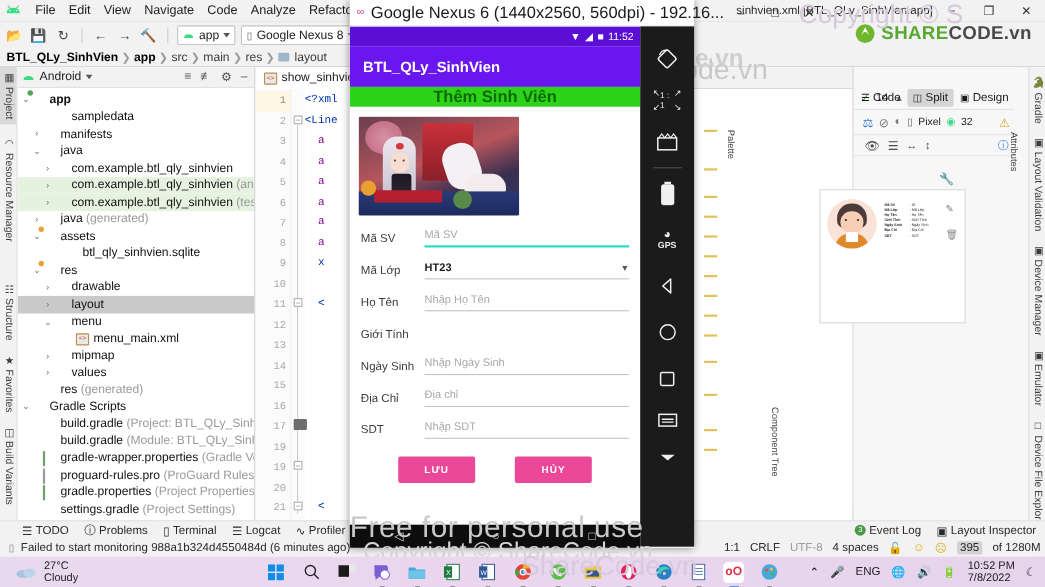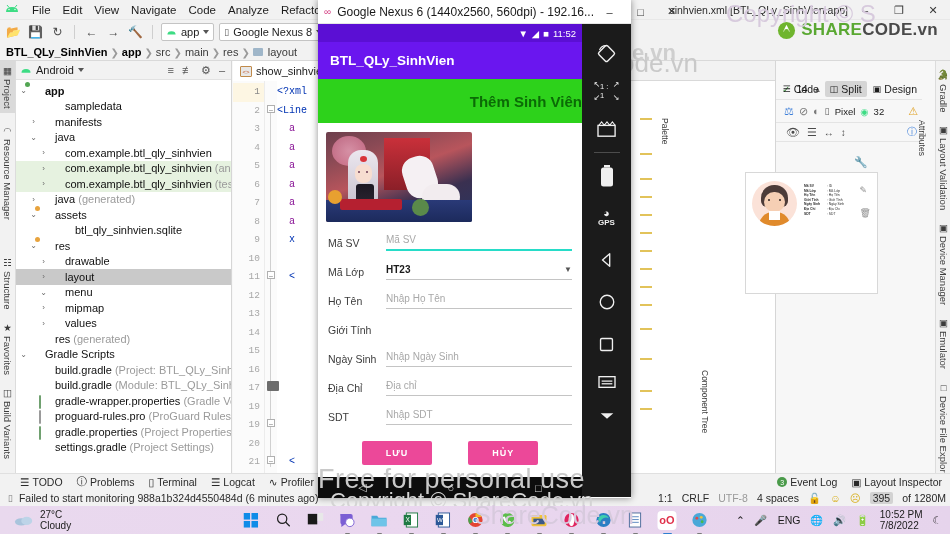--- a/index.html
+++ b/index.html
@@ -141,31 +141,31 @@
     width:5px; height:2px; background:#7a7a7a; border-radius:1px; }
   .tray { position:absolute; right:8px; display:flex; align-items:center; gap:10px;
     font-size:10.5px; color:#1a1a1a; }
   .clock { text-align:left; font-size:10px; line-height:11.5px; }
 
   
   .emu { position:absolute; left:318px; top:0; width:313px; height:498px;
     background:#fff; box-shadow:0 0 7px rgba(0,0,0,.45); }
   .emutitle { height:24px; background:#fff; display:flex; align-items:center;
     padding-left:6px; border-bottom:1px solid #e6e6e6; }
-  .emutitle .tt { font-size:12px; color:#1a1a1a; margin-left:6px; white-space:nowrap; }
+  .emutitle .tt { font-size:15px; color:#1a1a1a; margin-left:6px; white-space:nowrap; }
   .emutitle .wbtns { margin-left:auto; display:flex; }
   .emutitle .wb { width:31px; height:24px; display:flex; align-items:center;
     justify-content:center; font-size:11px; color:#333; }
   .screen { position:absolute; left:0; top:24px; width:264px; height:453px; background:#fff; overflow:hidden; }
   .sysbar { height:18px; background:#5b0fd4; display:flex; align-items:center;
     justify-content:flex-end; gap:4px; padding-right:6px; color:#fff; font-size:9.5px; }
   .appbar { height:37px; background:#6a16ef; display:flex; align-items:center;
     padding-left:12px; color:#fff; font-size:13.5px; font-weight:bold; }
-  .greenbar { height:44px; background:#2dd21b; display:flex; align-items:center;
-    justify-content:flex-end; color:#0b6b06; font-size:15px; font-weight:bold; }
+  .greenbar { height:18px; background:#2dd21b; display:flex; align-items:center;
+    justify-content:center; color:#0b6b06; font-size:15px; font-weight:bold; }
   .photorow { display:flex; padding:9px 0 6px 8px; gap:10px; align-items:flex-start; }
   .photo { width:146px; height:90px; border-radius:2px; overflow:hidden; position:relative; }
   .pbtns { display:flex; flex-direction:column; gap:11px; padding-top:11px; }
   .pbtn { background:#6a16ef; color:#fff; font-size:8.5px; font-weight:bold;
     letter-spacing:.6px; padding:7px 11px; border-radius:2px; text-align:center; }
   .frow { display:flex; align-items:center; padding:0 10px; height:29px; }
   .flab { width:58px; font-size:10.5px; color:#3c3c3c; }
   .fin { flex:1; border-bottom:1px solid #c4c4c4; font-size:10px; color:#a8a8a8;
     padding-bottom:4px; position:relative; }
   .fin.focus { border-bottom:2px solid #27dcc8; }
@@ -409,20 +409,28 @@
           <span class="ic"><span class="folder gray"></span></span>
           <span class="lbl">layout</span>
         </div>
         <div class="row">
           <span style="width:20px;flex:none"></span>
           <span class="arrow">⌄</span>
           <span class="ic"><span class="folder gray"></span></span>
           <span class="lbl">menu</span>
         </div>
         <div class="row">
+          <span style="width:40px;flex:none"></span>
+          <span class="arrow"></span>
+          <span class="ic">
+            <span class="xmlic">&lt;&gt;</span>
+          </span>
+          <span class="lbl">menu_main.xml</span>
+        </div>
+        <div class="row">
           <span style="width:20px;flex:none"></span>
           <span class="arrow">›</span>
           <span class="ic"><span class="folder gray"></span></span>
           <span class="lbl">mipmap</span>
         </div>
         <div class="row">
           <span style="width:20px;flex:none"></span>
           <span class="arrow">›</span>
           <span class="ic"><span class="folder gray"></span></span>
           <span class="lbl">values</span>

